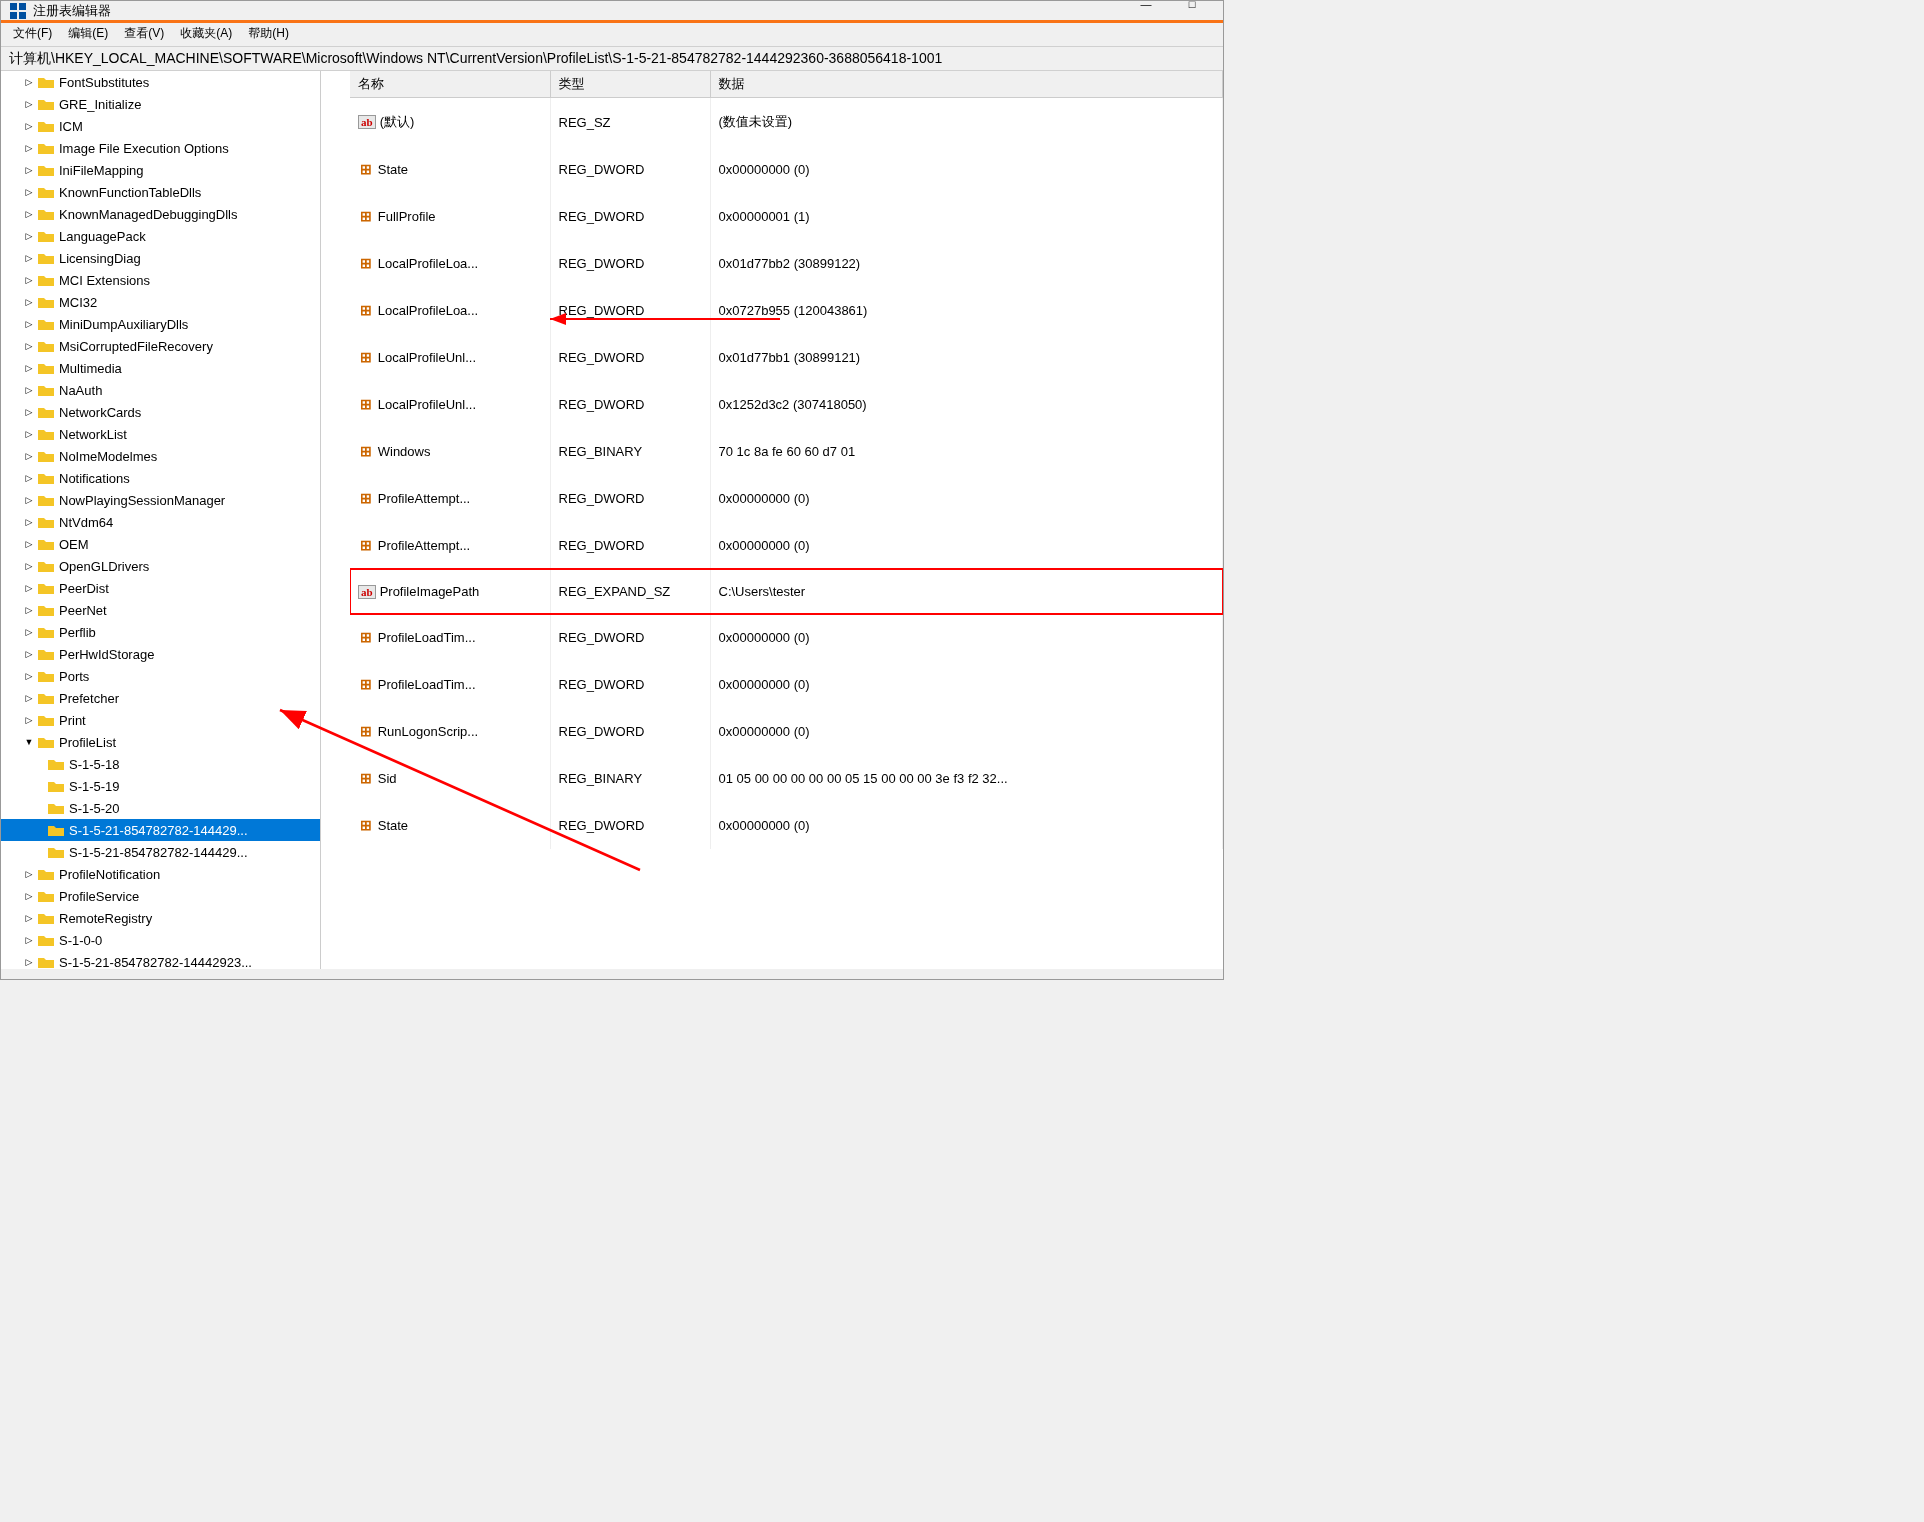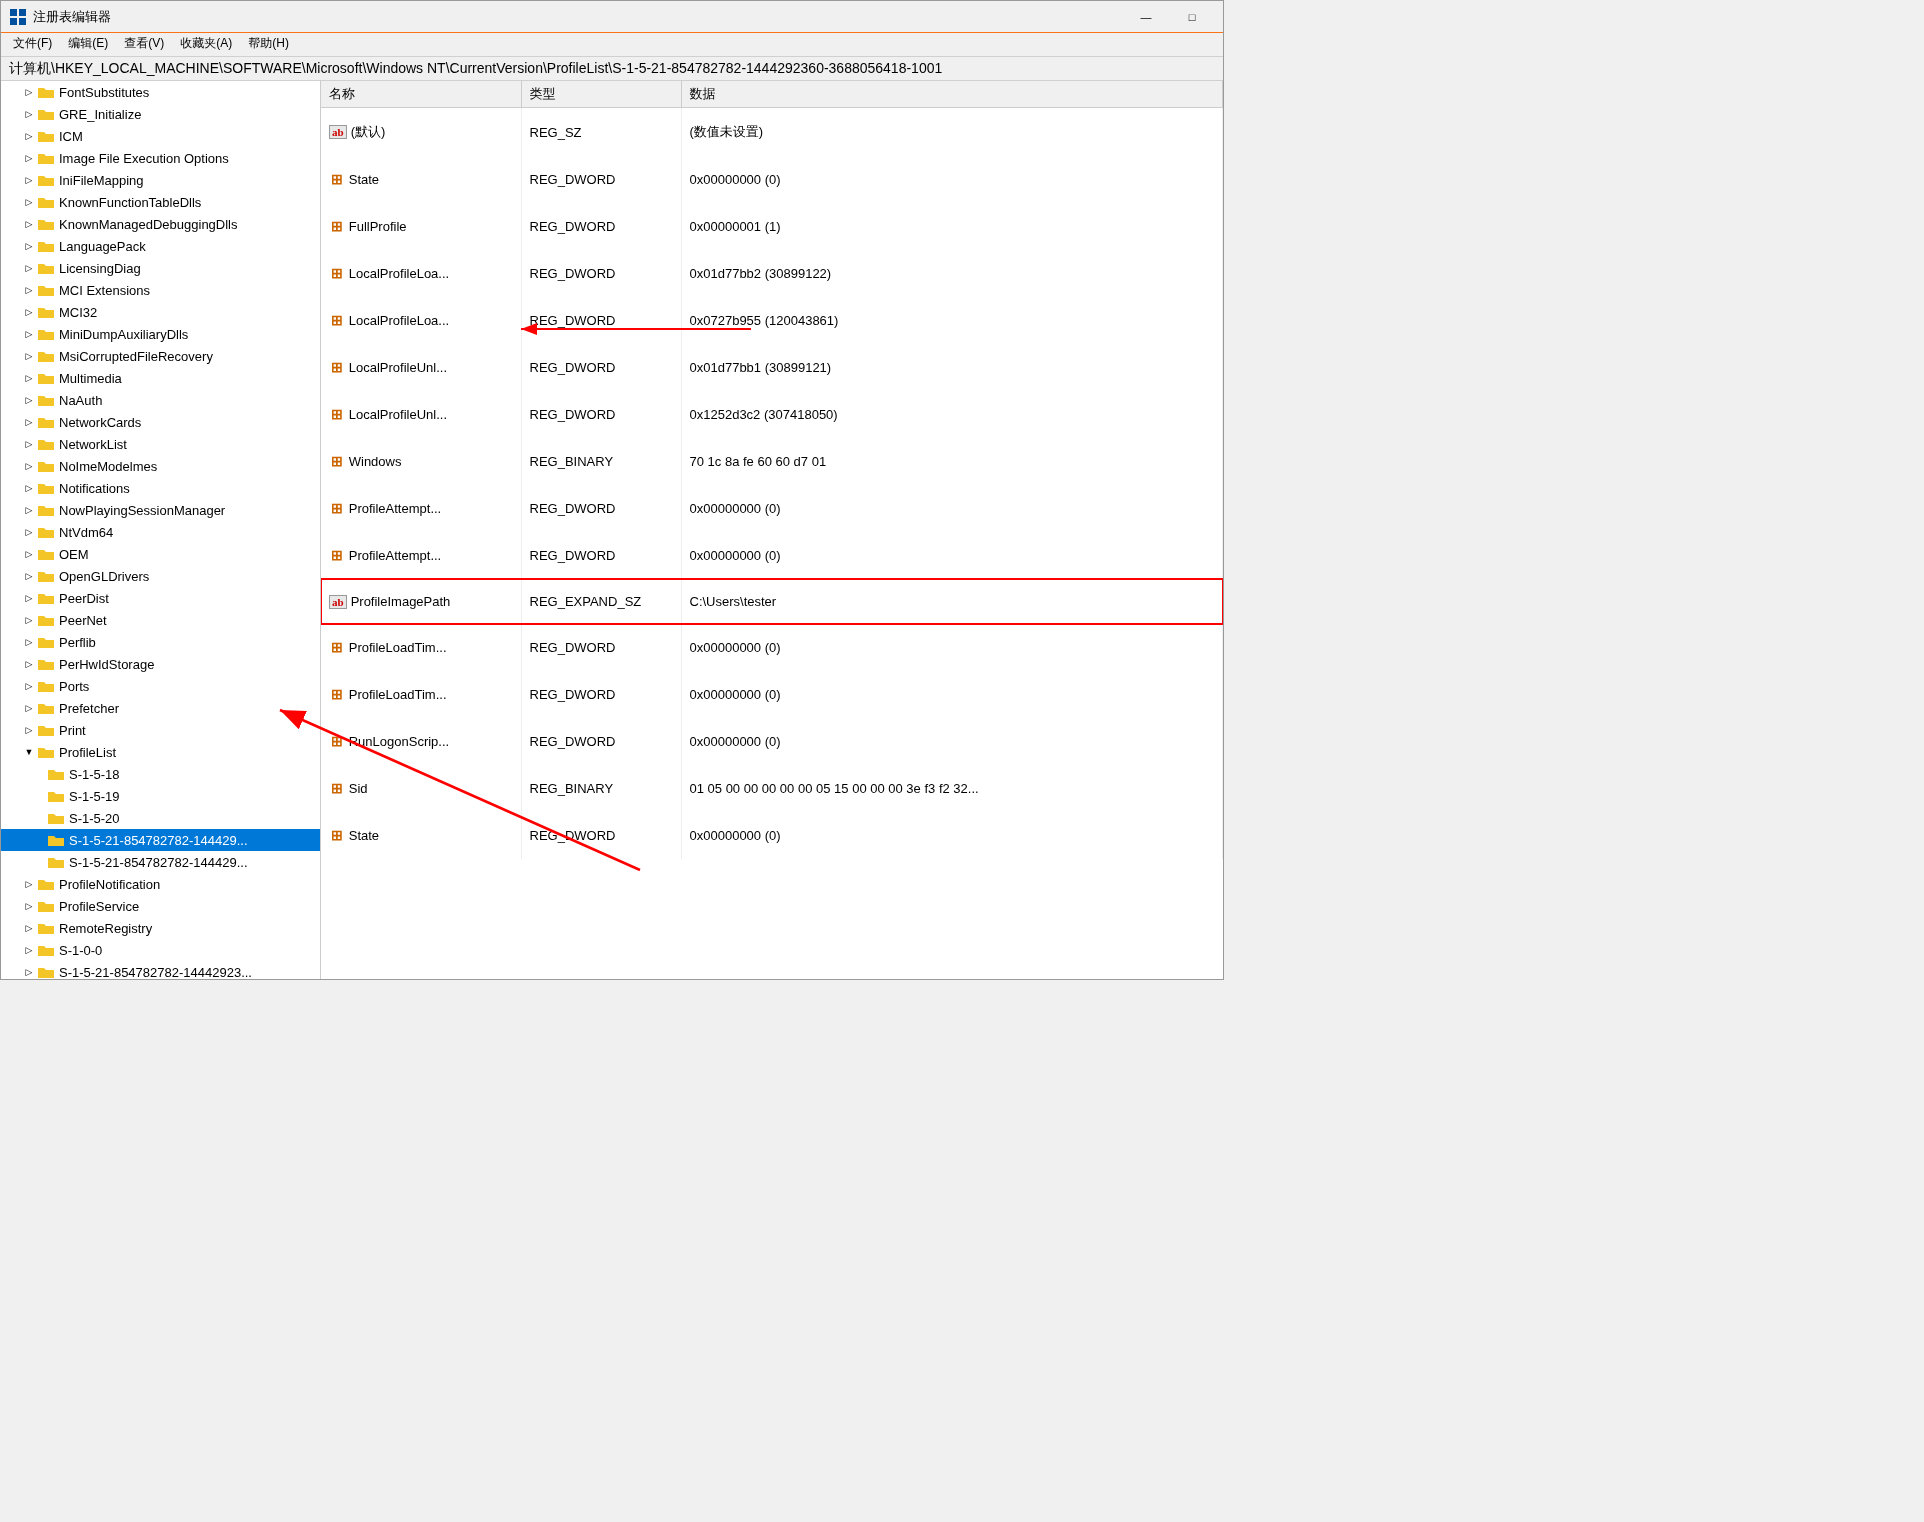--- a/index.html
+++ b/index.html
@@ -7,25 +7,25 @@
       font-family: 'Microsoft YaHei', SimSun, Arial, sans-serif;
       font-size: 13px;
       background: #f0f0f0;
       width: 1224px;
       height: 980px;
       overflow: hidden;
     }
     
     .titlebar {
       background: #f0f0f0;
-      height: 32px;
-      display: flex;
-      align-items: center;
+      height: 22px;
+      display: flex;
+      align-items: flex-end;
       padding: 0 8px;
-      border-bottom: 1px solid #f97316;
+      border-bottom: 3px solid #f97316;
       user-select: none;
     }
     .titlebar-controls {
       display: flex;
       gap: 0;
     }
     .titlebar-btn {
       width: 46px;
       height: 32px;
       display: flex;
@@ -468,21 +468,21 @@
       </div>
       <div class="tree-item indent-1">
         <span class="tree-expand">▷</span>
         <svg class="tree-folder-icon" viewBox="0 0 18 14">
             <path d="M1 3h6l2 2h8v8H1z" class="folder-yellow"></path>
           </svg>
         <span>S-1-5-21-854782782-14442923...</span>
       </div>
     </div>
 
-    <div class="right-panel" style="position:relative;">
+    <div class="right-panel" style="position:relative;margin-left:29px;">
       <table class="reg-table">
         <thead>
           <tr>
             <th style="width:200px;">名称</th>
             <th style="width:160px;">类型</th>
             <th>数据</th>
           </tr>
         </thead>
         <tbody id="reg-tbody">
             <tr>

